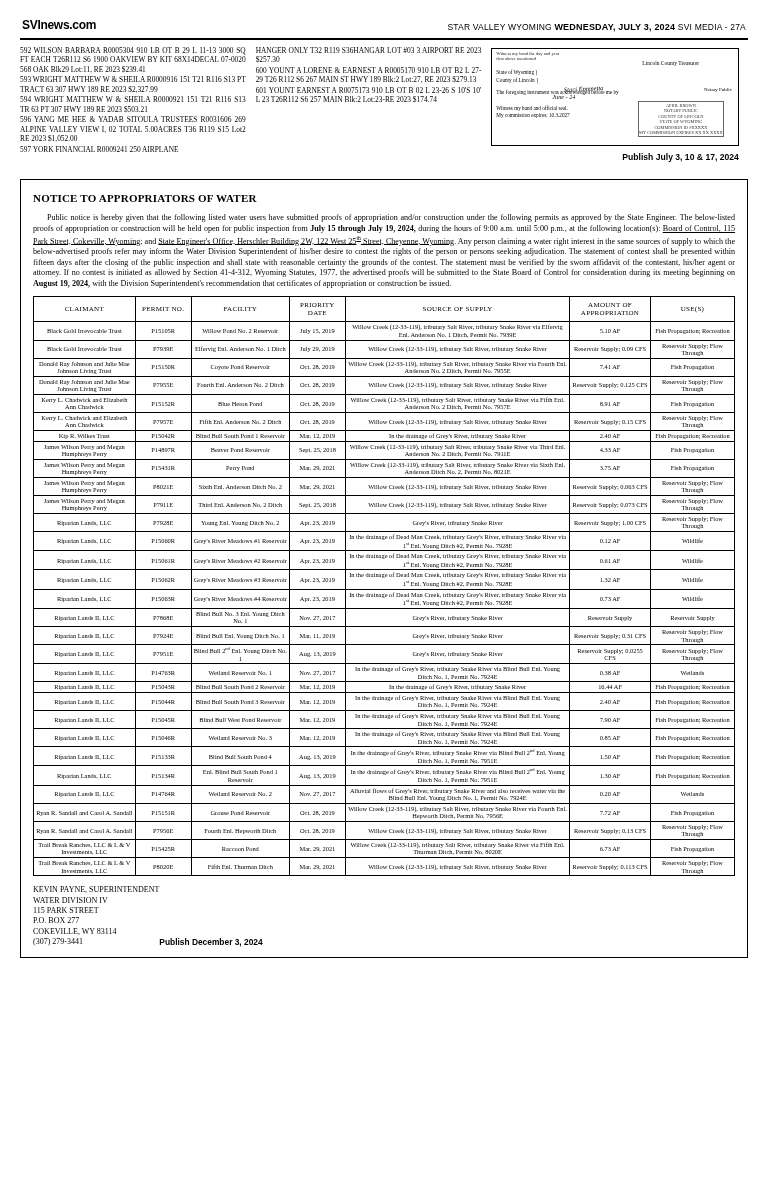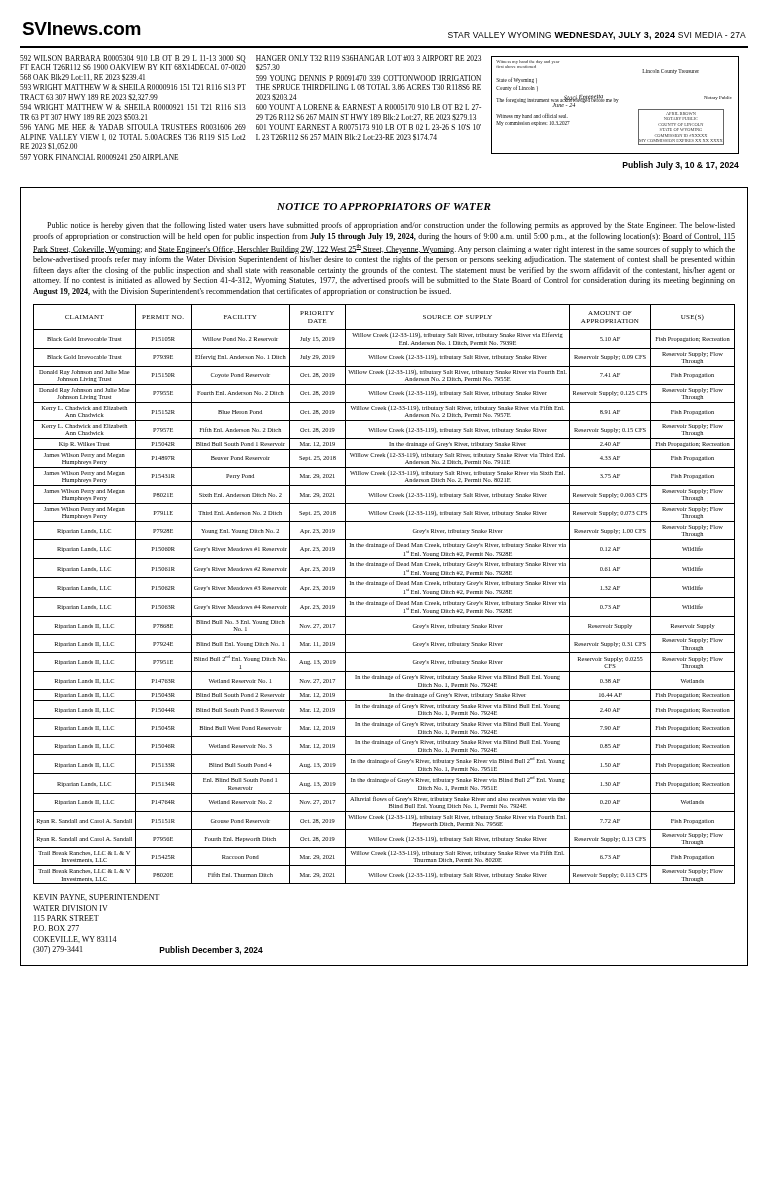--- a/index.html
+++ b/index.html
@@ -1,19 +1,19 @@
 <!DOCTYPE html>
 <html><head>
 <meta charset="utf-8">
 <style>
   html,body{margin:0;padding:0;background:#b9b9b9;}
   body{font-family:"Liberation Serif", serif;}
   .page{width:768px;height:1187px;background:#fff;position:relative;box-sizing:border-box;padding:0;margin:0 auto;overflow:hidden;}
   .masthead{display:flex;align-items:flex-end;justify-content:space-between;padding:18px 22px 4px 22px;}
-  .masthead .brand{font-family:"Liberation Sans", sans-serif;font-weight:bold;font-size:19px;letter-spacing:-0.3px;}
+  .masthead .brand{font-family:"Liberation Sans", sans-serif;font-weight:bold;font-size:12px;letter-spacing:-0.3px;}
   .masthead .right{font-family:"Liberation Sans", sans-serif;font-size:8.5px;letter-spacing:.2px;}
   .masthead .right .bold{font-weight:bold;font-size:9px;}
   .rule{height:2px;background:#000;margin:2px 20px 0 20px;}
   .topcols{display:flex;gap:10px;padding:6px 20px 0 20px;}
   .topcol{font-family:"Liberation Serif", serif;font-size:7.4px;line-height:1.28;}
   .topcol.c1{width:31%;}
   .topcol.c2{width:31%;}
   .topcol.c3{width:34%;position:relative;}
   .topcol p{margin:0 0 1px 0;text-align:justify;}
   .stamp{border:1.2px solid #000;height:96px;position:relative;margin-top:2px;background:#fff;}
@@ -26,21 +26,21 @@
   .stamp .sw{top:36px;left:72px;font-size:6.5px;font-style:italic;transform:rotate(-3deg);}
   .stamp .sw2{top:44px;left:60px;font-size:6.2px;font-style:italic;}
   .stamp .sw3{top:52px;left:66px;font-size:6.2px;font-style:italic;transform:rotate(-2deg);}
   .stamp .l5{top:56px;left:4px;font-size:5.2px;}
   .stamp .l6{top:63px;left:4px;font-size:5.2px;}
   .stamp .seal{position:absolute;right:14px;top:52px;width:84px;height:34px;border:1px solid #666;display:flex;flex-direction:column;align-items:center;justify-content:center;font-size:4.4px;line-height:1.25;text-align:center;color:#333;}
   .stamp .notary{position:absolute;right:6px;top:38px;font-size:5px;}
   .stamp .hdrnote{position:absolute;top:2px;left:4px;font-size:4.6px;width:64px;line-height:1.15;color:#222;}
   .pub1{text-align:right;font-family:"Liberation Sans", sans-serif;font-weight:bold;font-size:8.6px;margin-top:6px;}
   .notice{margin:16px 20px 0 20px;border:1.3px solid #000;padding:10px 12px 10px 12px;}
-  .notice h1{font-family:"Liberation Serif", serif;text-align:center;font-size:11px;font-weight:bold;margin:2px 0 9px 0;letter-spacing:.2px;font-style:italic;}
+  .notice h1{font-family:"Liberation Serif", serif;font-size:11px;font-weight:bold;margin:2px 0 9px 0;letter-spacing:.2px;}
   .notice p.intro{font-size:8.1px;line-height:1.33;text-align:justify;margin:0 0 6px 0;text-indent:14px;}
   .u{text-decoration:underline;}
   .b{font-weight:bold;}
   table.wt{width:100%;border-collapse:collapse;table-layout:fixed;}
   table.wt th,table.wt td{border:0.8px solid #000;padding:1px 2px;font-size:6.4px;line-height:1.18;text-align:center;vertical-align:middle;}
   table.wt th{font-size:7px;font-weight:normal;letter-spacing:.3px;padding:4px 1px;}
   col.c-claimant{width:14.5%;}
   col.c-permit{width:8%;}
   col.c-facility{width:14%;}
   col.c-priority{width:8%;}
@@ -70,21 +70,20 @@
   <div class="topcols">
     <div class="topcol c1">
       <p>592 WILSON BARBARA R0005304 910 LB OT B 29 L 11-13 3000 SQ FT EACH T26R112 S6  1900 OAKVIEW BY KIT 68X14DECAL 07-0020 568 OAK  Blk29  Lot:11, RE 2023 $239.41</p>
       <p>593 WRIGHT MATTHEW W &amp; SHEILA R0000916 151 T21 R116 S13 PT TRACT 63 307 HWY 189 RE 2023 $2,327.99</p>
       <p>594 WRIGHT MATTHEW W &amp; SHEILA R0000921 151 T21 R116 S13 TR 63 PT 307 HWY 189 RE 2023 $503.21</p>
       <p>596 YANG ME HEE &amp; YADAB SITOULA TRUSTEES R0031606  269  ALPINE  VALLEY  VIEW  I,  02  TOTAL 5.00ACRES T36 R119 S15 Lot2  RE 2023 $1,052.00</p>
       <p>597  YORK  FINANCIAL  R0009241  250  AIRPLANE</p>
     </div>
     <div class="topcol c2">
       <p>HANGER  ONLY  T32  R119  S36HANGAR  LOT  #03  3 AIRPORT RE 2023 $257.30</p>
-      <p>599 YOUNG DENNIS P R0091470 339 COTTONWOOD IRRIGATION  THE  SPRUCE  THIRDFILING  L  08  TOTAL 3.86 ACRES T30 R118S6 RE 2023 $203.24</p>
       <p>600 YOUNT A LORENE &amp; EARNEST A R0005170 910 LB OT B2 L 27-29 T26 R112 S6 267 MAIN ST HWY 189 Blk:2 Lot:27, RE 2023 $279.13</p>
       <p>601 YOUNT EARNEST A R0075173 910 LB OT B 02 L 23-26 S 10'S 10' L 23 T26R112 S6 257 MAIN Blk:2   Lot:23-RE 2023 $174.74</p>
     </div>
     <div class="topcol c3">
       <div class="stamp">
         <div class="hdrnote">Witness my hand the day and year first above mentioned</div>
         <div class="sig line1">&nbsp;</div>
         <div class="sig line1b">Lincoln County Treasurer</div>
         <div class="sig l2">State of Wyoming }</div>
         <div class="sig l3">County of Lincoln }</div>

